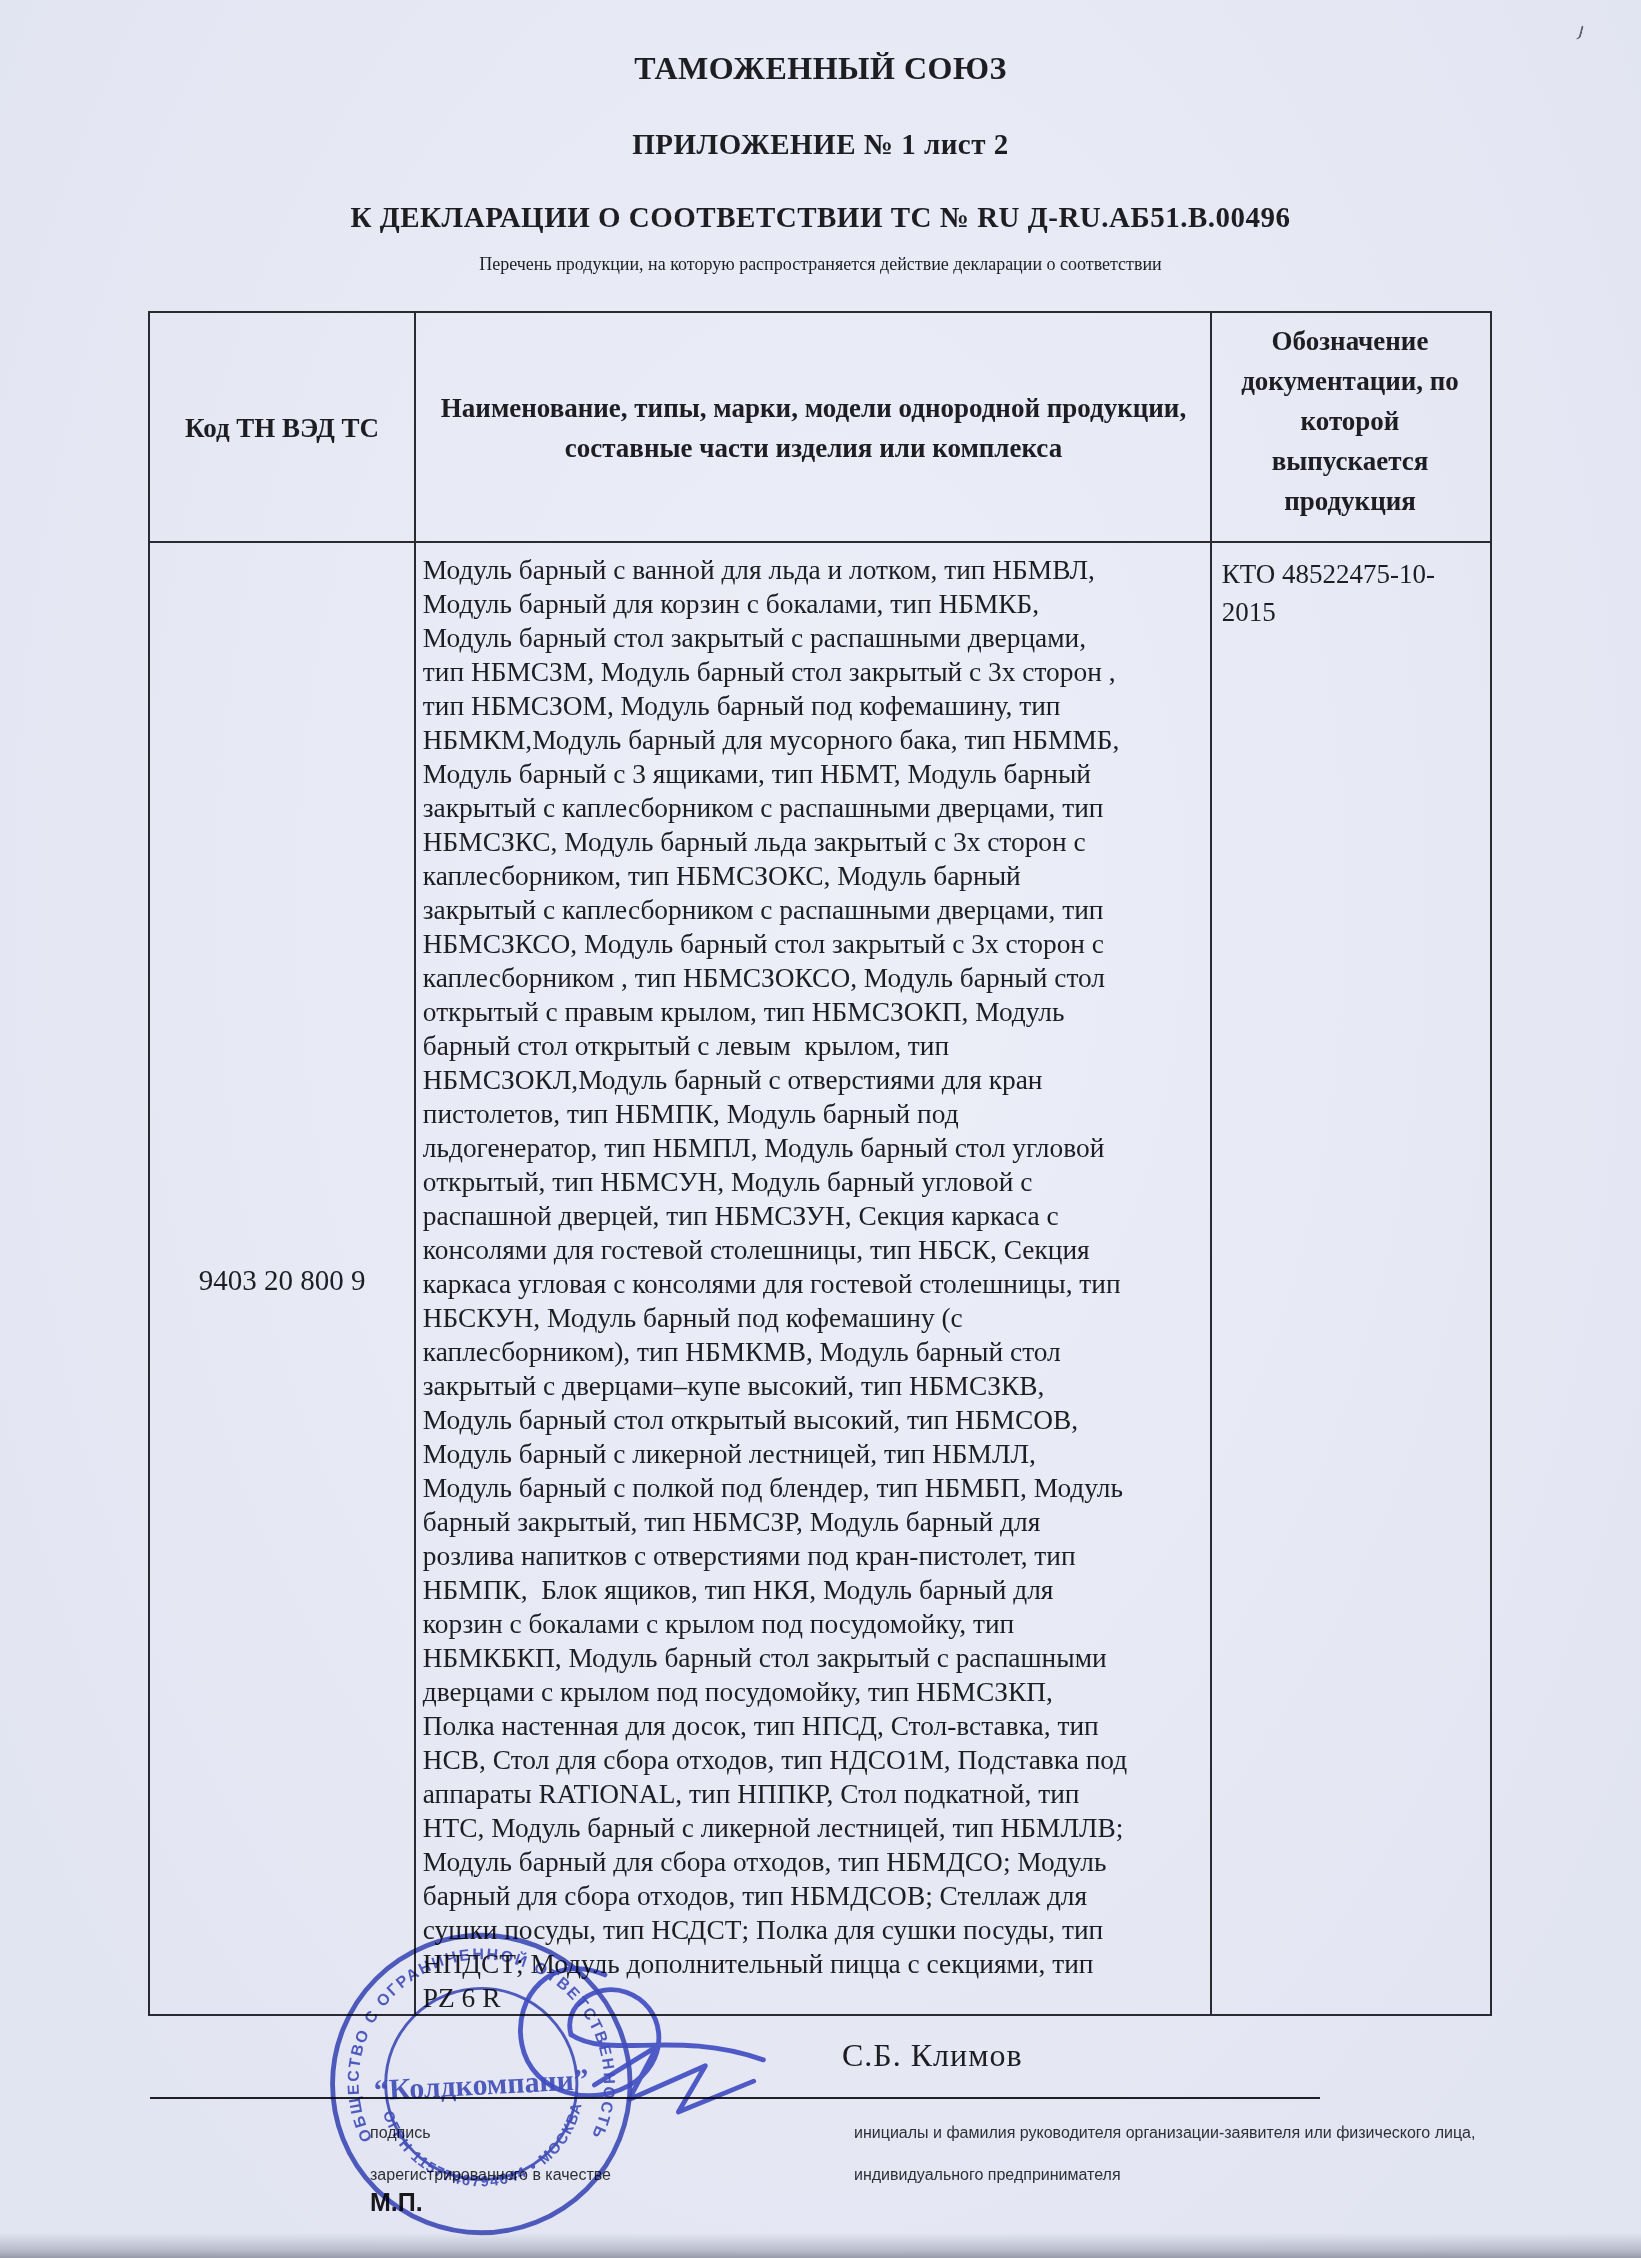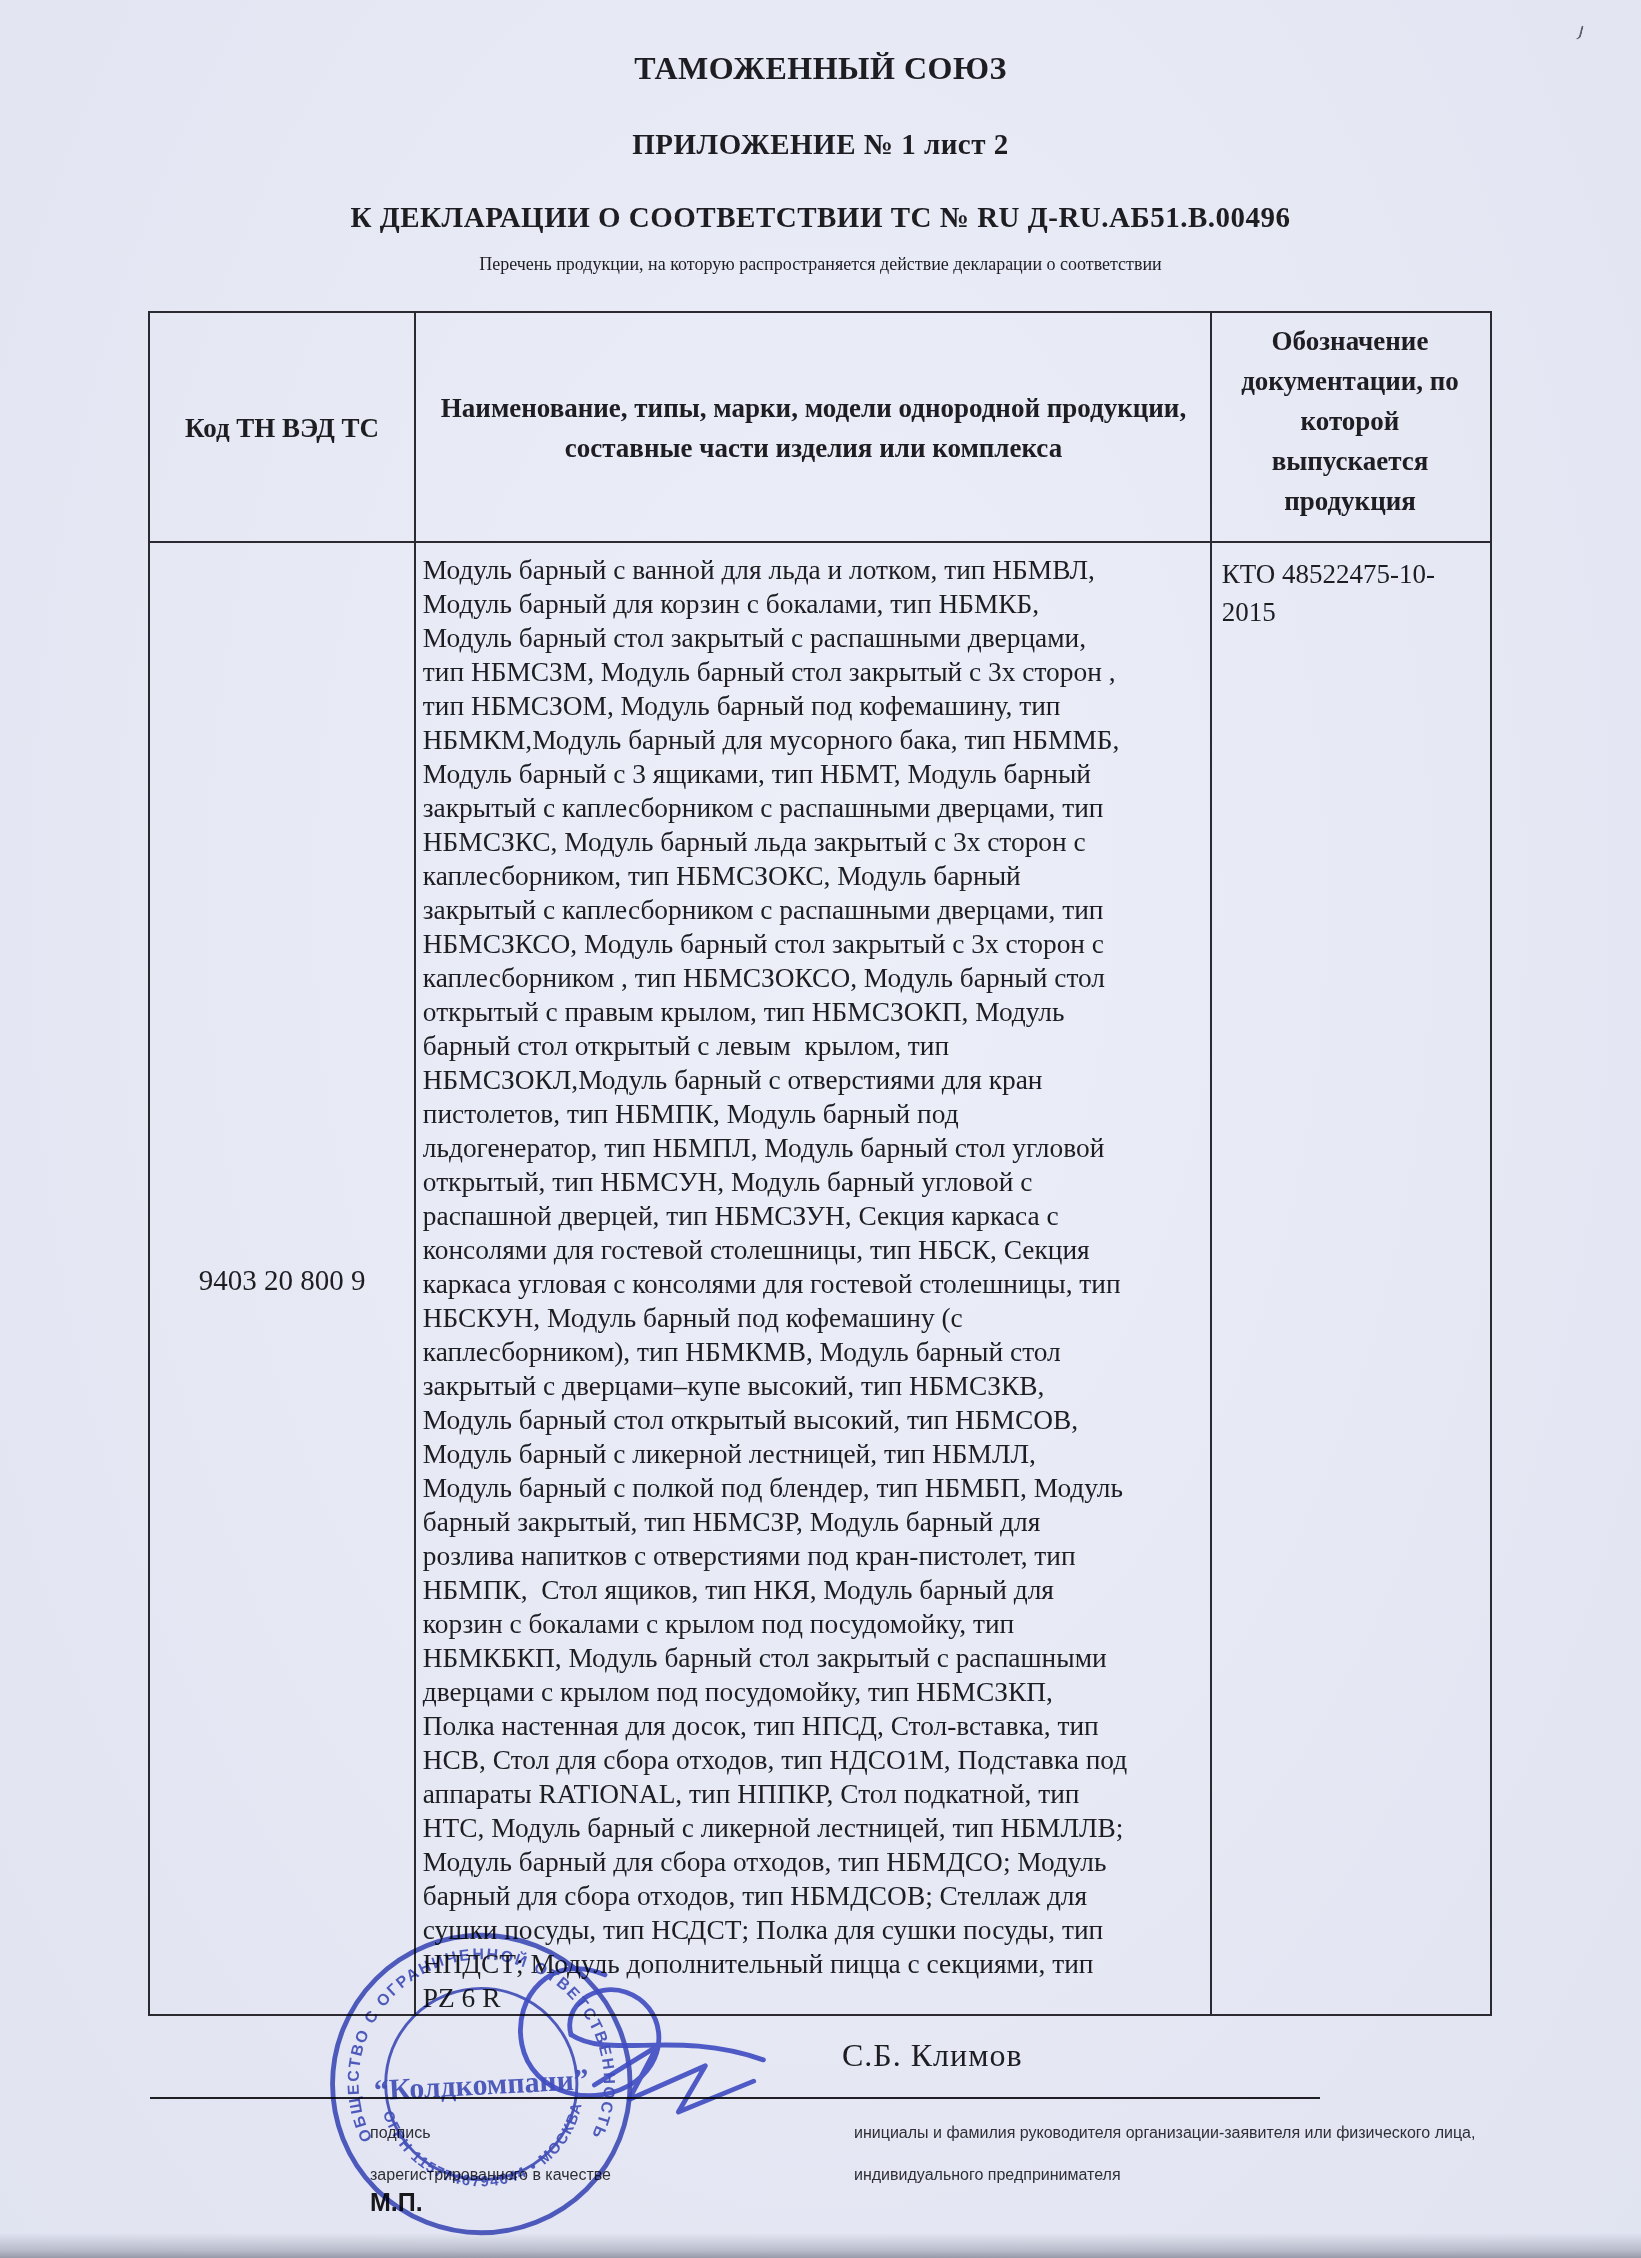--- a/index.html
+++ b/index.html
@@ -109,21 +109,21 @@
         <div class="product-line">консолями для гостевой столешницы, тип НБСК, Секция</div>
         <div class="product-line">каркаса угловая с консолями для гостевой столешницы, тип</div>
         <div class="product-line">НБСКУН, Модуль барный под кофемашину (с</div>
         <div class="product-line">каплесборником), тип НБМКМВ, Модуль барный стол</div>
         <div class="product-line">закрытый с дверцами–купе высокий, тип НБМСЗКВ,</div>
         <div class="product-line">Модуль барный стол открытый высокий, тип НБМСОВ,</div>
         <div class="product-line">Модуль барный с ликерной лестницей, тип НБМЛЛ,</div>
         <div class="product-line">Модуль барный с полкой под блендер, тип НБМБП, Модуль</div>
         <div class="product-line">барный закрытый, тип НБМСЗР, Модуль барный для</div>
         <div class="product-line">розлива напитков с отверстиями под кран-пистолет, тип</div>
-        <div class="product-line">НБМПК,  Стол ящиков, тип НКЯ, Модуль барный для</div>
+        <div class="product-line">НБМПК,  Блок ящиков, тип НКЯ, Модуль барный для</div>
         <div class="product-line">корзин с бокалами с крылом под посудомойку, тип</div>
         <div class="product-line">НБМКБКП, Модуль барный стол закрытый с распашными</div>
         <div class="product-line">дверцами с крылом под посудомойку, тип НБМСЗКП,</div>
         <div class="product-line">Полка настенная для досок, тип НПСД, Стол-вставка, тип</div>
         <div class="product-line">НСВ, Стол для сбора отходов, тип НДСО1М, Подставка под</div>
         <div class="product-line">аппараты RATIONAL, тип НППКР, Стол подкатной, тип</div>
         <div class="product-line">НТС, Модуль барный с ликерной лестницей, тип НБМЛЛВ;</div>
         <div class="product-line">Модуль барный для сбора отходов, тип НБМДСО; Модуль</div>
         <div class="product-line">барный для сбора отходов, тип НБМДСОВ; Стеллаж для</div>
         <div class="product-line">сушки посуды, тип НСДСТ; Полка для сушки посуды, тип</div>

